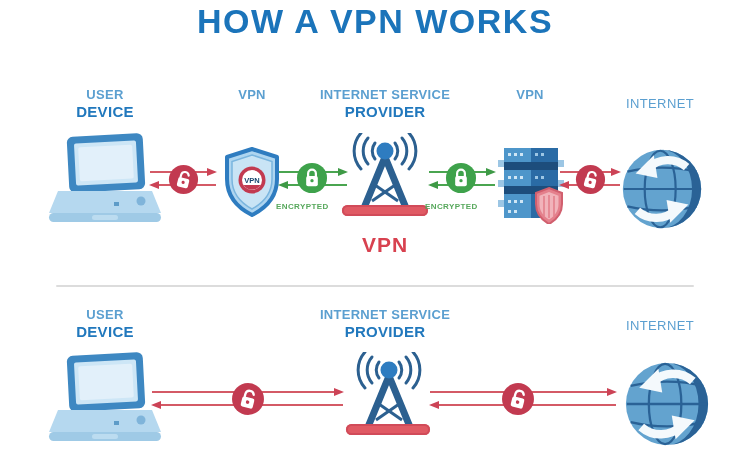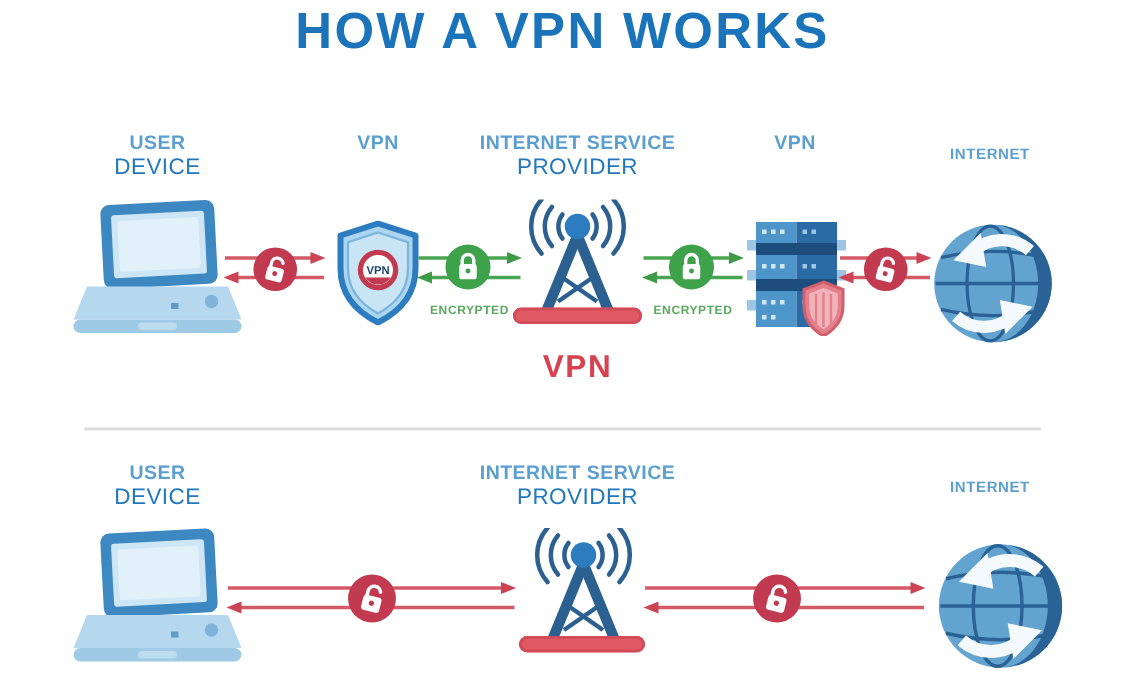--- a/index.html
+++ b/index.html
@@ -8,25 +8,25 @@
     font-family:"Liberation Sans", sans-serif;
     -webkit-font-smoothing:antialiased;
   }
   .page{position:relative;width:680px;height:450px;background:#fff;}
   .title{
     position:absolute;top:2px;left:0;width:750px;text-align:center;
     font-size:34px;font-weight:800;color:#1b74ba;letter-spacing:1.5px;margin:0;
   }
   .node-label{position:absolute;text-align:center;line-height:17px;}
   .node-label .l1{display:block;font-size:13px;font-weight:700;color:#5b9fd0;letter-spacing:.3px;}
-  .node-label .l2{display:block;font-size:15px;font-weight:400;color:#2178bd;letter-spacing:.3px;}
-  .node-label .single{display:block;font-size:10px;font-weight:700;color:#5b9fd0;letter-spacing:.4px;}
+  .node-label .l2{display:block;font-size:15px;font-weight:700;color:#2178bd;letter-spacing:.3px;}
+  .node-label .single{display:block;font-size:13px;font-weight:400;color:#5b9fd0;letter-spacing:.4px;}
   .abs{position:absolute;}
   .encrypted{
-    position:absolute;text-align:center;font-size:8px;font-weight:700;
+    position:absolute;font-size:8px;font-weight:700;
     color:#57a85c;letter-spacing:.4px;
   }
   .vpn-tunnel-label{
     position:absolute;text-align:center;font-size:21px;font-weight:800;color:#d8414f;letter-spacing:1px;
   }
   .red-bar{
     position:absolute;height:11px;border-radius:6px;background:#e05a64;
     box-shadow:inset 0 0 0 2px #d14b59;
   }
   .divider{position:absolute;height:2px;background:#dcdcdc;border-radius:1px;}

